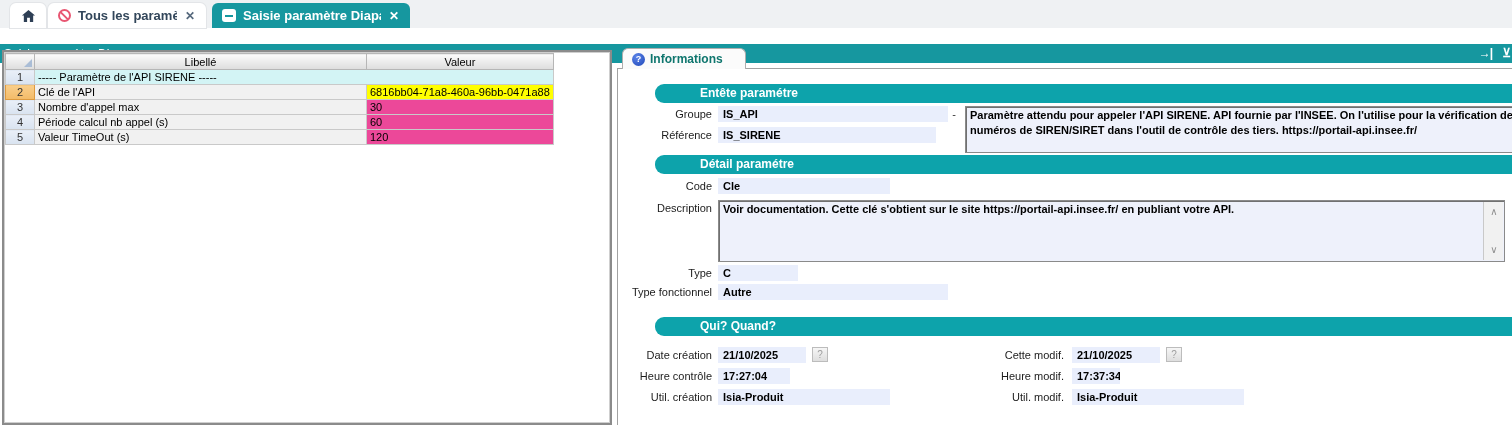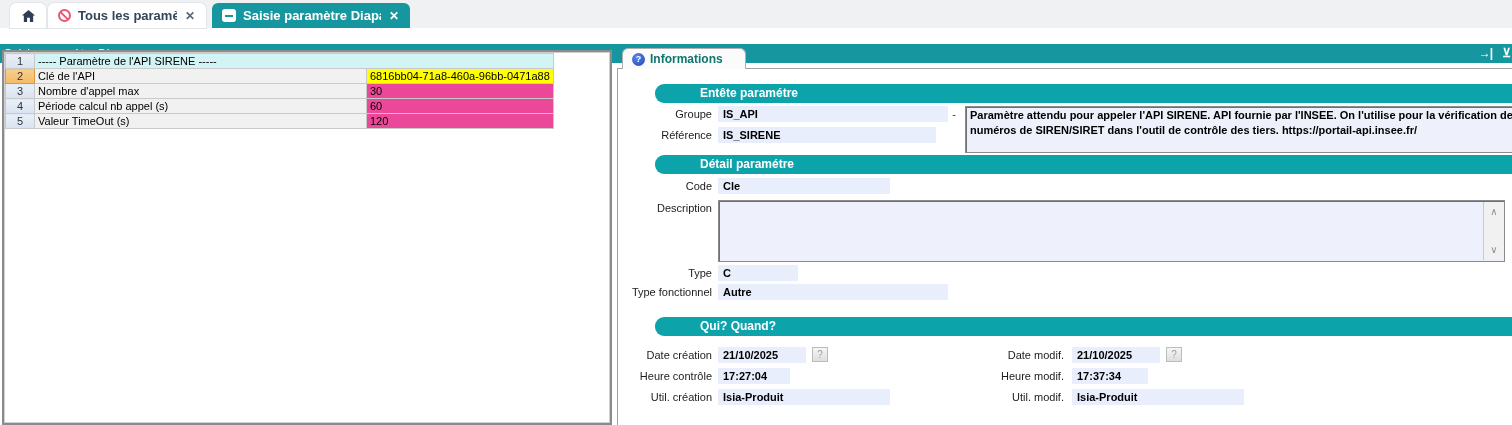--- a/index.html
+++ b/index.html
@@ -108,20 +108,27 @@
 </div>
 
 <div class="left-panel">
   <table class="grid">
     <colgroup>
         <col style="width:29px">
         <col style="width:332px">
         <col style="width:176px">
       </colgroup>
     <tbody>
+        <tr class="ghead">
+      <th class="corner">
+            <span class="tri"></span>
+          </th>
+      <th class="h-lib">Libellé</th>
+      <th class="h-val">Valeur</th>
+    </tr>
     <tr>
       <td class="num">1</td>
       <td class="sectioncell" colspan="2">----- Paramètre de l'API SIRENE -----</td>
     </tr>
     <tr>
       <td class="num sel">2</td>
       <td class="lib">Clé de l'API</td>
       <td class="selval">6816bb04-71a8-460a-96bb-0471a88</td>
     </tr>
     <tr>
@@ -157,39 +164,40 @@
 <div class="dash">-</div>
 <div class="descbox" style="left:965px; top:106px; width:560px; height:47px">
   <span class="txt" style="margin-right:0">Paramètre attendu pour appeler l'API SIRENE. API fournie par l'INSEE. On l'utilise pour la vérification des numéros de SIREN/SIRET dans l'outil de contrôle des tiers. https://portail-api.insee.fr/</span>
 </div>
 
 <div class="secbar" style="top:155px">Détail paramétre</div>
 <div class="flabel" style="left:604px; top:180px">Code</div>
 <div class="fval" style="left:718px; top:178px; width:172px">Cle</div>
 <div class="flabel" style="left:604px; top:202px">Description</div>
 <div class="descbox" style="left:718px; top:200px; width:787px; height:62px">
+  <span class="txt">Voir documentation. Cette clé s'obtient sur le site https://portail-api.insee.fr/ en publiant votre API.</span>
   <span class="vscroll">
     <span class="varrow up">∧</span>
     <span class="varrow down">∨</span>
   </span>
 </div>
 <div class="flabel" style="left:604px; top:267px">Type</div>
 <div class="fval" style="left:718px; top:265px; width:80px">C</div>
 <div class="flabel" style="left:604px; top:286px">Type fonctionnel</div>
 <div class="fval" style="left:718px; top:284px; width:230px">Autre</div>
 
 <div class="secbar" style="top:317px">Qui? Quand?</div>
 
 <div class="flabel" style="left:604px; top:349px">Date création</div>
 <div class="fval" style="left:718px; top:347px; width:88px">21/10/2025</div>
 <div class="helpbtn" style="left:812px; top:347px">?</div>
 <div class="flabel" style="left:604px; top:370px">Heure contrôle</div>
 <div class="fval" style="left:718px; top:368px; width:72px">17:27:04</div>
 <div class="flabel" style="left:604px; top:391px">Util. création</div>
 <div class="fval" style="left:718px; top:389px; width:172px">Isia-Produit</div>
 
-<div class="flabel" style="left:952px; top:349px; width:112px">Date modif.</div>
+<div class="flabel" style="left:952px; top:349px; width:112px">Cette modif.</div>
 <div class="fval" style="left:1072px; top:347px; width:88px">21/10/2025</div>
 <div class="helpbtn" style="left:1166px; top:347px">?</div>
 <div class="flabel" style="left:952px; top:370px; width:112px">Heure modif.</div>
-<div class="fval" style="left:1072px; top:368px; width:76px">17:37:34</div>
+<div class="fval" style="left:1072px; top:368px; width:48px">17:37:34</div>
 <div class="flabel" style="left:952px; top:391px; width:112px">Util. modif.</div>
 <div class="fval" style="left:1072px; top:389px; width:172px">Isia-Produit</div>
 
 </body></html>

